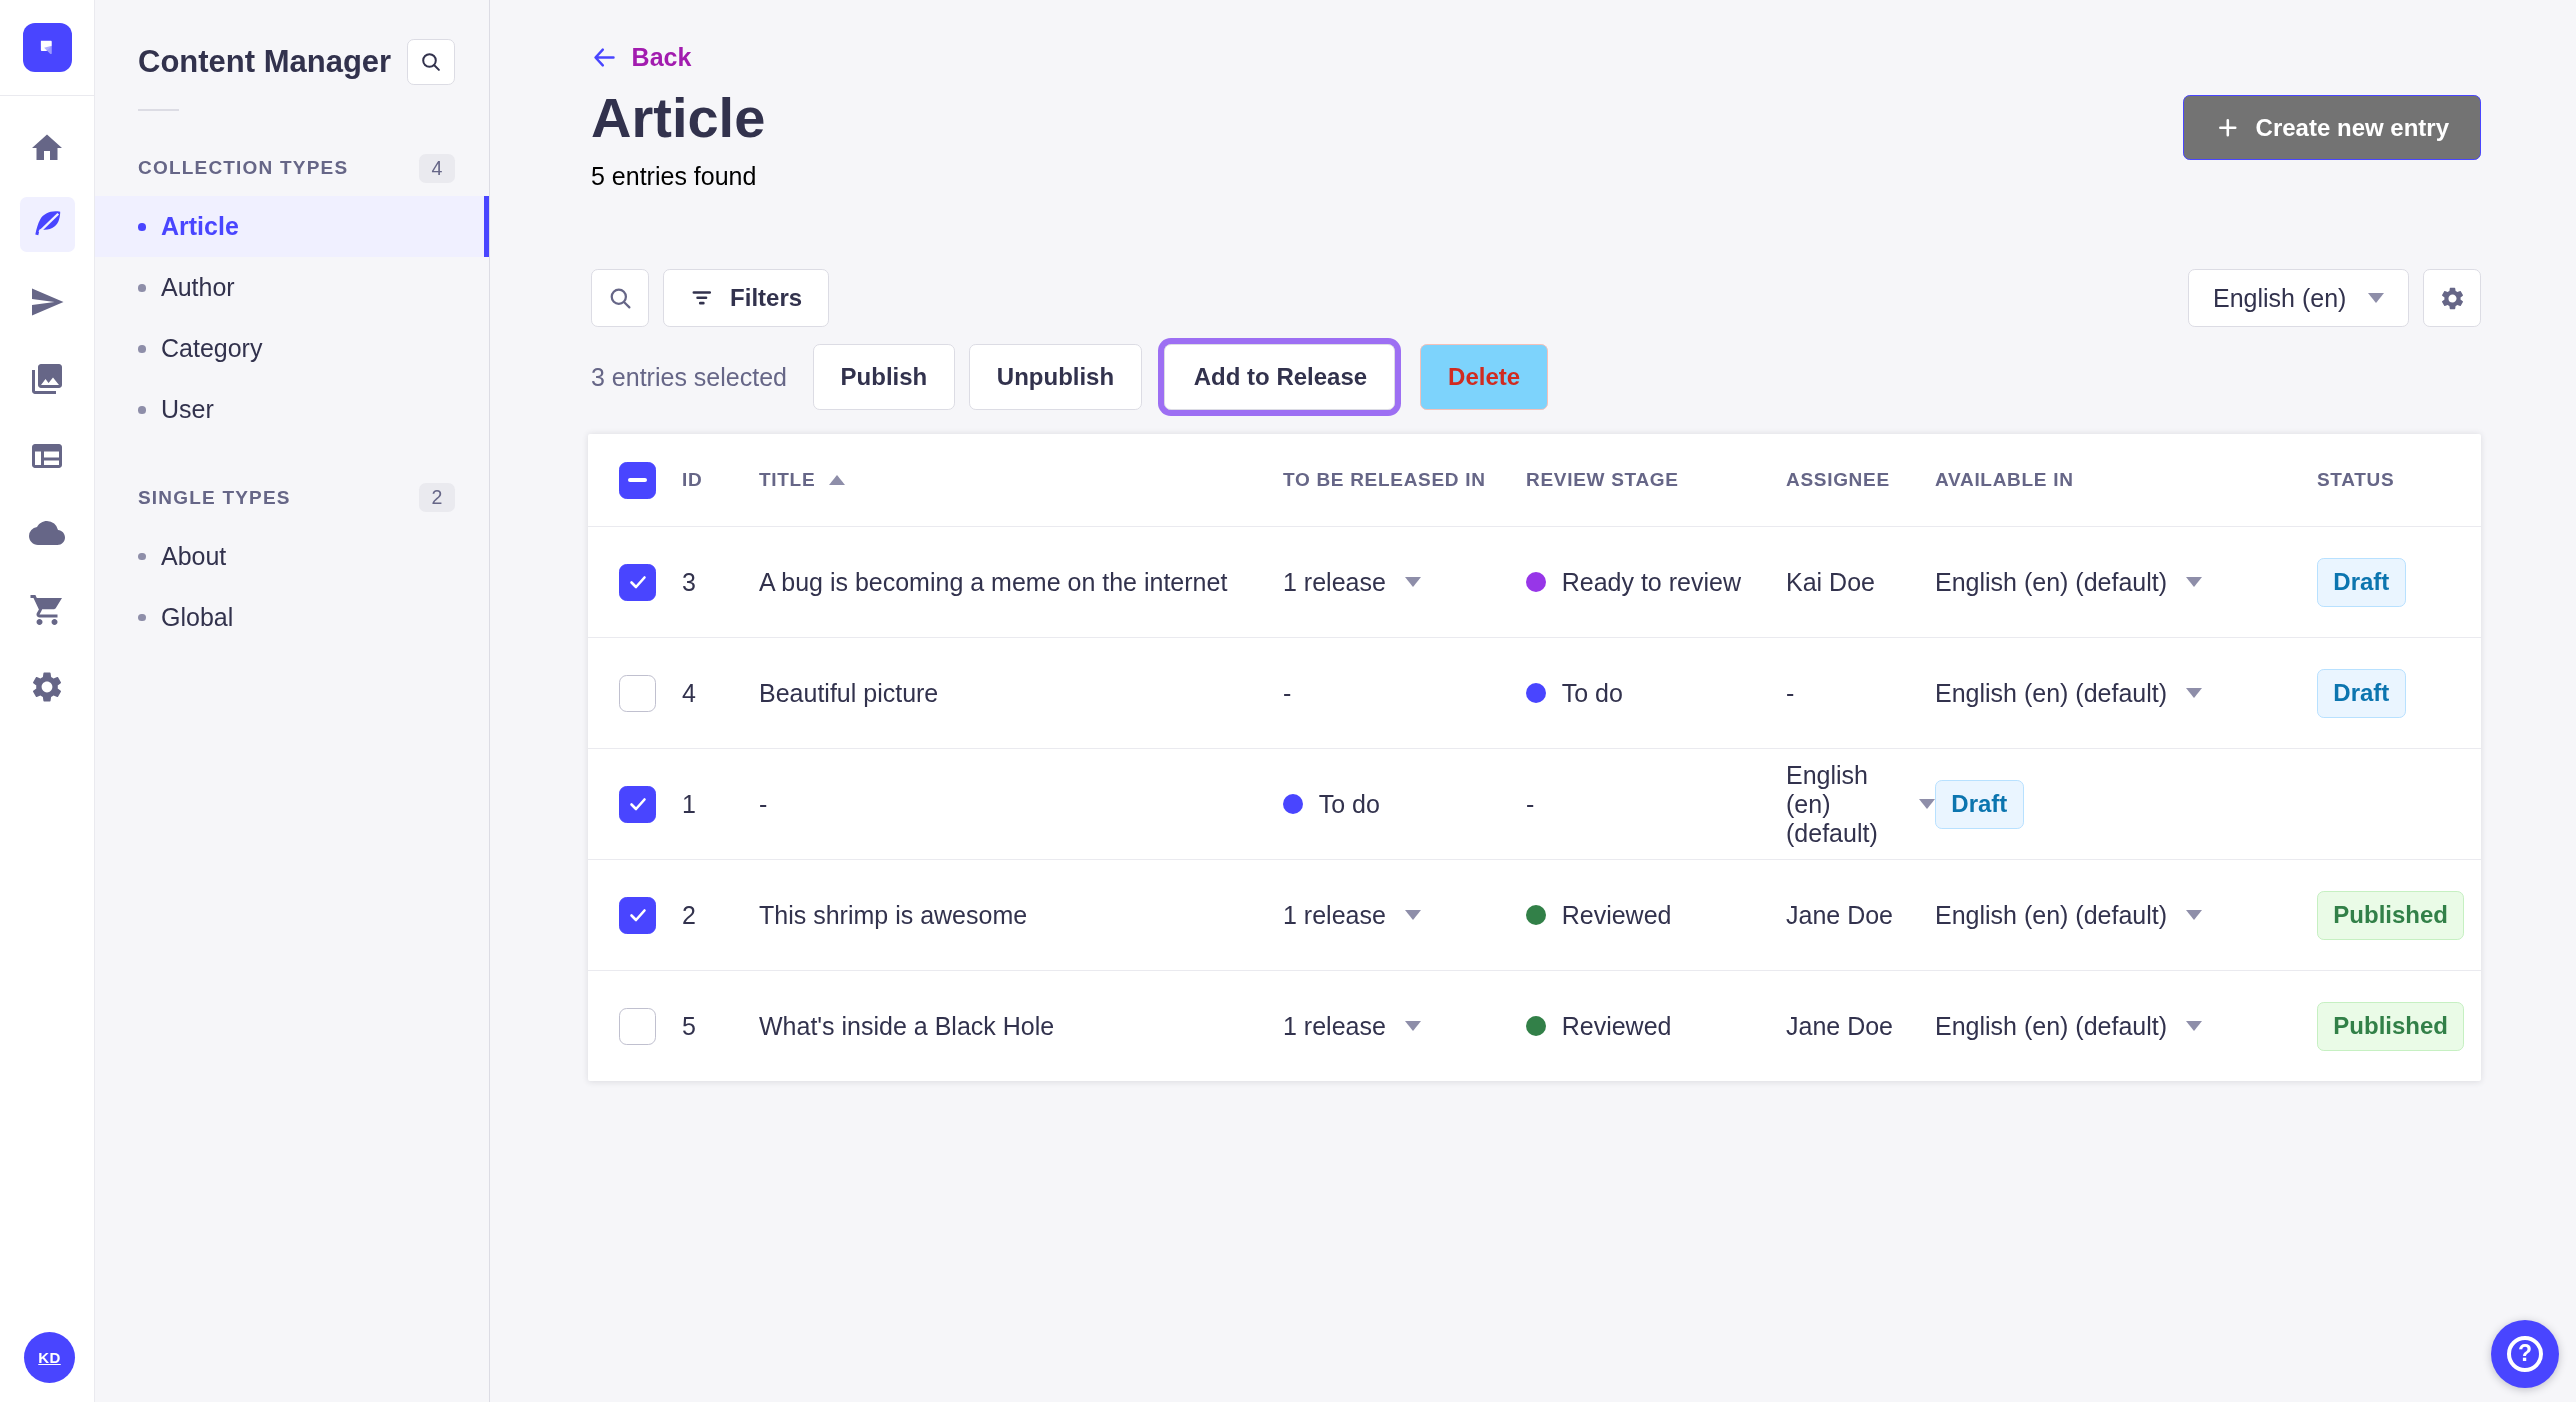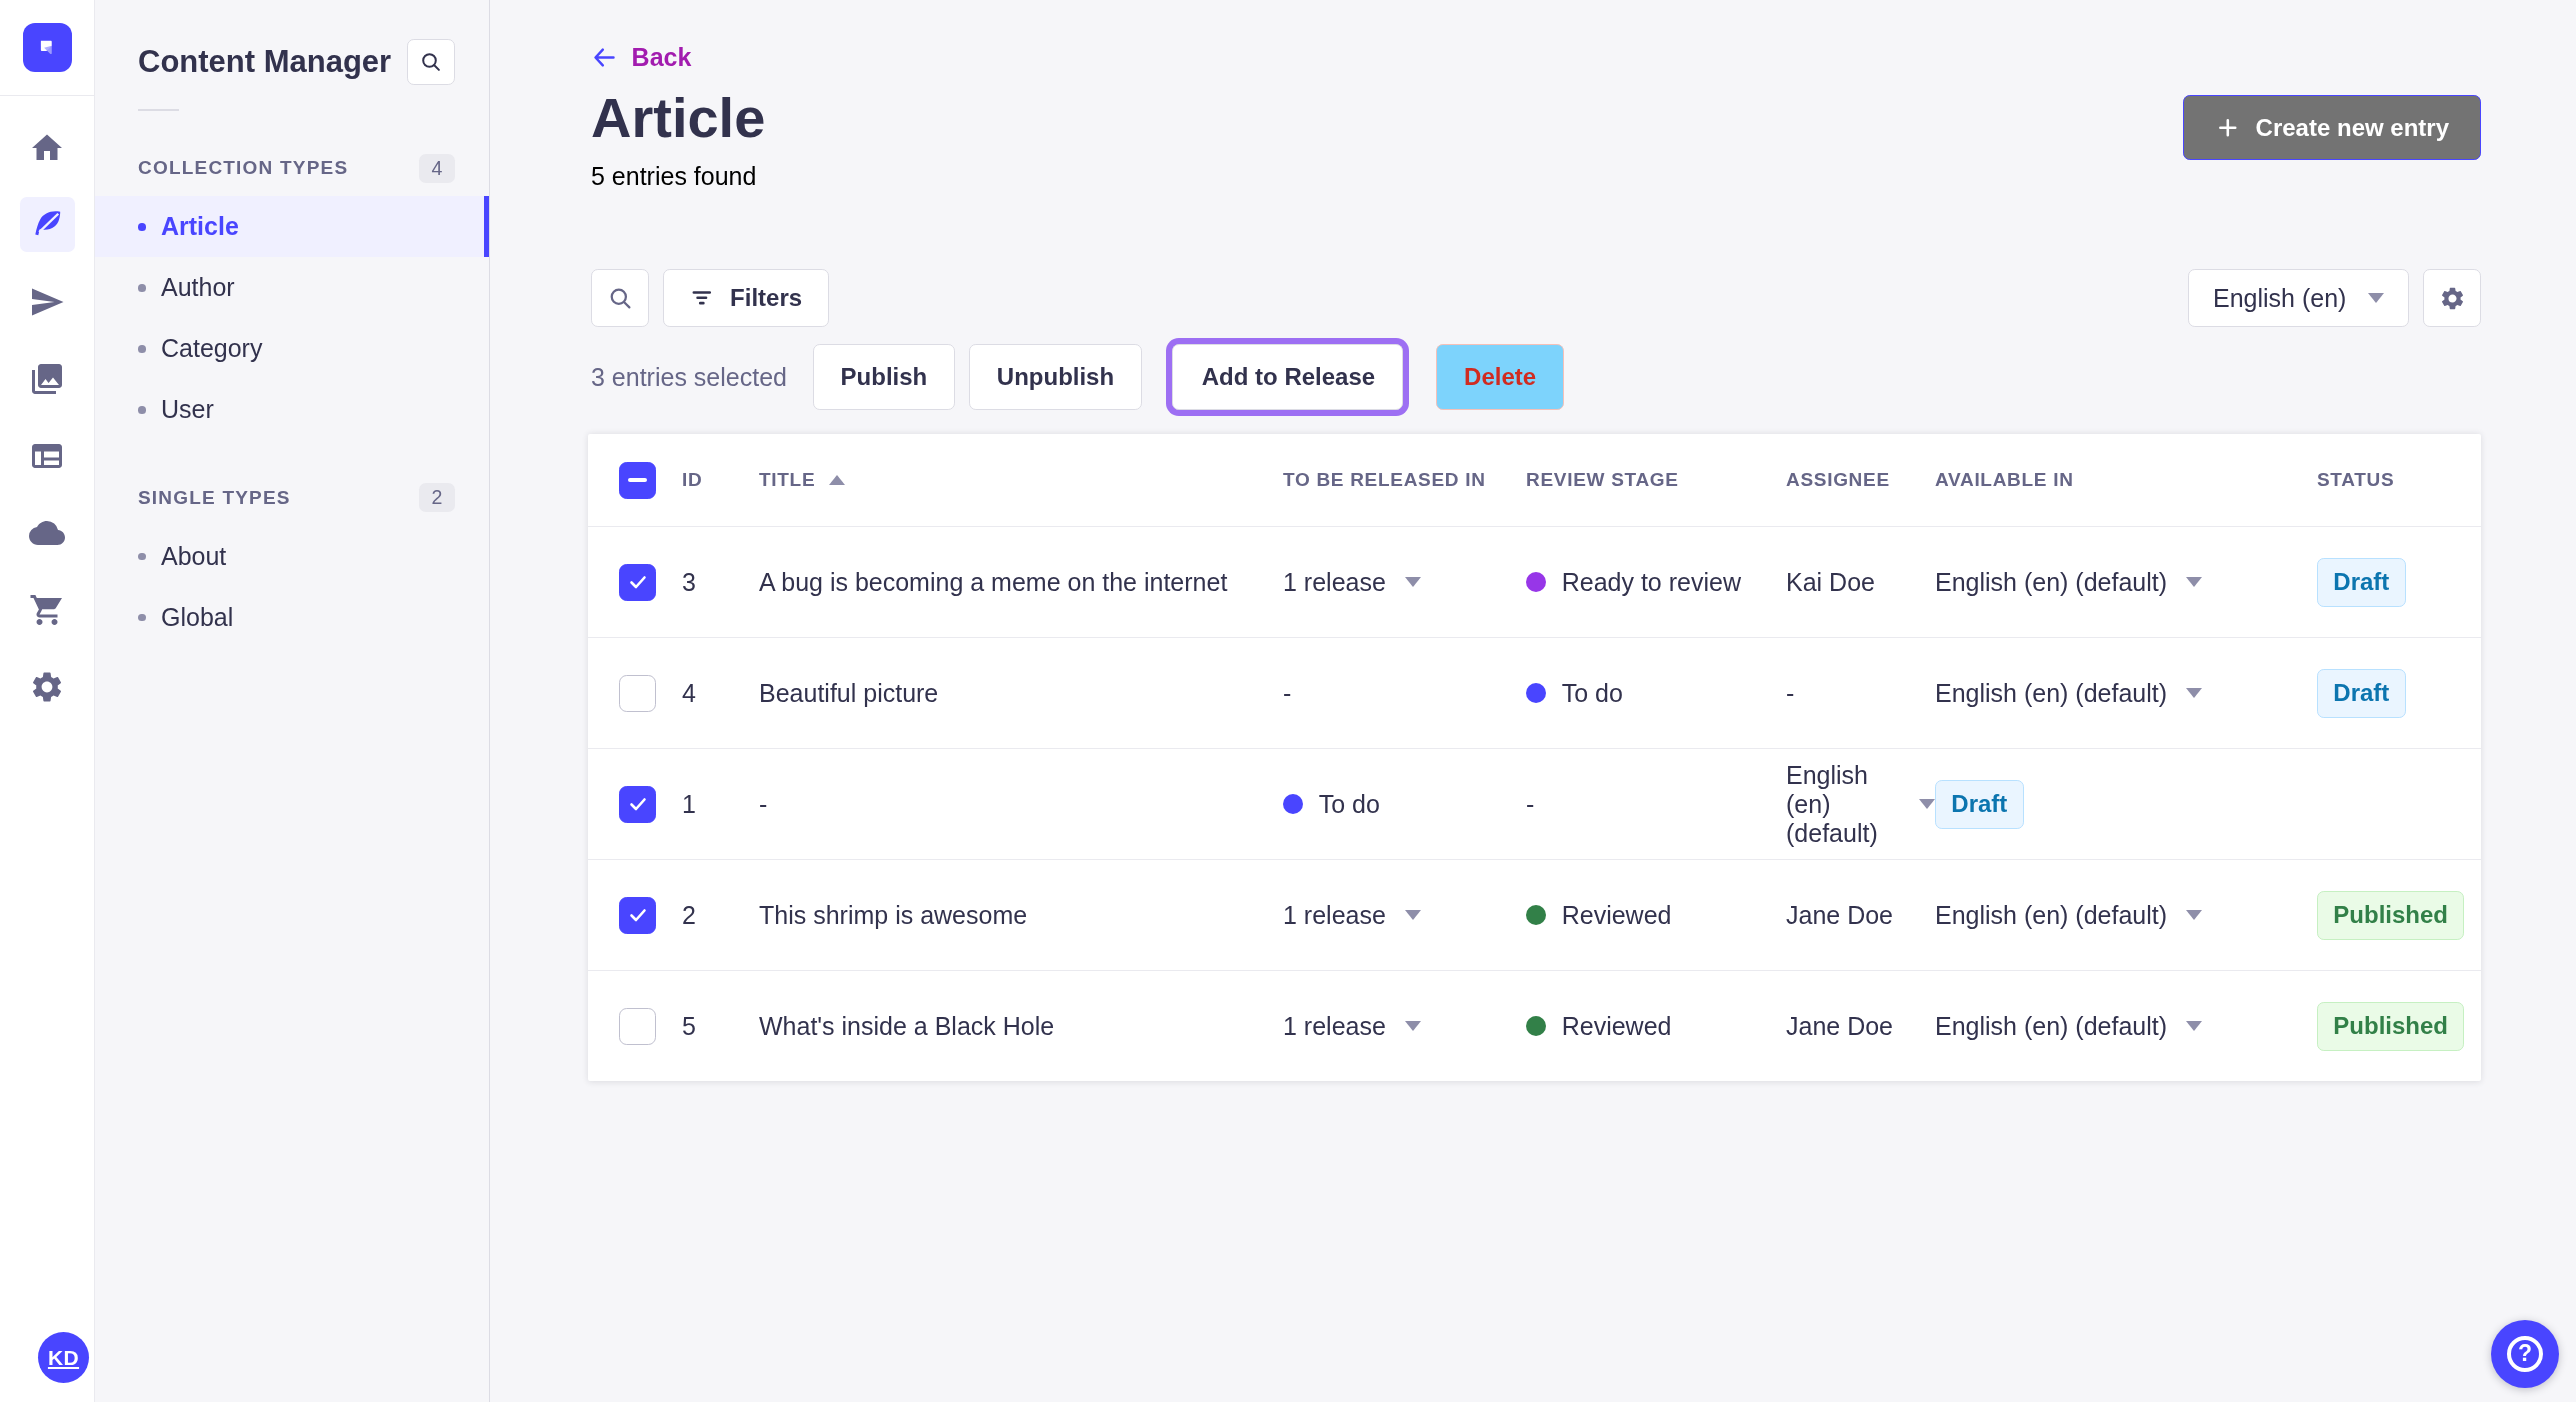--- a/index.html
+++ b/index.html
@@ -9,21 +9,21 @@
     background:#f6f6f9; color:#32324d; overflow:hidden; position:relative;
   }
   
   .rail{position:absolute;left:0;top:0;width:95px;height:100%;background:#fff;border-right:0.9px solid #eaeaef;display:flex;flex-direction:column;align-items:center;}
   .rail-logo-wrap{width:100%;height:96px;display:flex;align-items:center;justify-content:center;border-bottom:0.9px solid #eaeaef;}
   .rail-logo{width:49px;height:49px;border-radius:12px;background:#4945ff;display:flex;align-items:center;justify-content:center;cursor:pointer;}
   .rail-icons{display:flex;flex-direction:column;gap:22px;margin-top:24px;align-items:center;}
   .rail-btn{width:55px;height:55px;border-radius:6.8px;display:flex;align-items:center;justify-content:center;cursor:pointer;}
   .rail-btn.active{background:#f0f0ff;}
   .rail-btn svg{width:36px;height:36px;}
-  .rail-avatar{position:absolute;bottom:19px;left:38px;width:51px;height:51px;border-radius:50%;background:#4945ff;color:#fff;font-size:21px;font-weight:700;display:flex;align-items:center;justify-content:center;cursor:pointer;letter-spacing:0.4px;text-decoration:underline;}
+  .rail-avatar{position:absolute;bottom:19px;left:24px;width:51px;height:51px;border-radius:50%;background:#4945ff;color:#fff;font-size:15px;font-weight:700;display:flex;align-items:center;justify-content:center;cursor:pointer;letter-spacing:0.4px;text-decoration:underline;}
   
   .subnav{position:absolute;left:95px;top:0;width:395px;height:100%;background:#f6f6f9;border-right:0.9px solid #dcdce4;}
   .subnav-head{display:flex;align-items:center;justify-content:space-between;padding:39px 34px 0 43px;}
   .subnav-title{font-size:31px;font-weight:700;color:#32324d;}
   .subnav-search{width:48px;height:46px;border-radius:6.8px;background:#fff;border:0.9px solid #dcdce4;display:flex;align-items:center;justify-content:center;cursor:pointer;}
   .subnav-search svg{width:24px;height:24px;}
   .subnav-divider{width:41px;height:1.7px;background:#dcdce4;margin:24px 0 0 43px;}
   .nav-section{margin-top:43px;}
   .nav-section-head{display:flex;align-items:center;justify-content:space-between;padding:0 34px 0 43px;margin-bottom:13.6px;}
   .nav-section-label{font-size:19px;font-weight:700;letter-spacing:1.2px;color:#666687;}
@@ -47,21 +47,21 @@
   .icon-btn{width:58px;height:58px;background:#fff;border:0.9px solid #dcdce4;border-radius:6.8px;display:flex;align-items:center;justify-content:center;cursor:pointer;}
   .icon-btn svg{width:27px;height:27px;}
   .btn-filters{height:58px;background:#fff;border:0.9px solid #dcdce4;color:#32324d;padding:0 25.6px;gap:15.3px;margin-left:13.6px;}
   .btn-filters svg{width:25.6px;height:25.6px;}
   .toolbar-right{margin-left:auto;display:flex;align-items:center;gap:13.6px;}
   .locale-select{height:58px;background:#fff;border:0.9px solid #dcdce4;border-radius:6.8px;display:flex;align-items:center;gap:22px;padding:0 24px;font-size:25px;color:#32324d;cursor:pointer;}
   
   .selection-bar{position:absolute;left:100px;right:95px;top:342px;height:70px;display:flex;align-items:center;gap:13.6px;}
   .selection-label{font-size:25px;color:#666687;margin-right:12px;}
   .btn-white{height:66px;background:#fff;border:0.9px solid #dcdce4;color:#32324d;padding:0 27px;}
-  .btn-release{box-shadow:0 0 0 6px #9d6ff3;margin:0 16px;padding-left:29px;}
+  .btn-release{box-shadow:0 0 0 6px #9d6ff3;margin:0 8px;padding-left:29px;}
   .btn-danger{height:66px;background:#7dd3fc;border:0.9px solid #f5c0b8;color:#d02b20;padding:0 27px;margin-left:3.4px;}
   
   .table-card{position:absolute;left:97px;top:434px;width:1893px;background:#fff;border-radius:2px;box-shadow:0 0.9px 6.8px rgba(33,33,52,.12);}
   .trow{display:grid;grid-template-columns:94px 77px 524px 243px 260px 149px 382px 1fr;align-items:center;height:111px;border-top:0.9px solid #eaeaef;}
   .trow.thead{height:92px;border-top:none;}
   .thead .th{font-size:19px;font-weight:700;letter-spacing:0.7px;color:#666687;display:flex;align-items:center;}
   .cell{font-size:25px;color:#32324d;display:flex;align-items:center;}
   .cell-check{padding-left:31px;}
   .checkbox{width:37px;height:37px;border-radius:7.7px;border:1.7px solid #c0c0cf;background:#fff;display:flex;align-items:center;justify-content:center;cursor:pointer;flex:none;}
   .checkbox.checked,.checkbox.indeterminate{background:#4945ff;border-color:#4945ff;}

